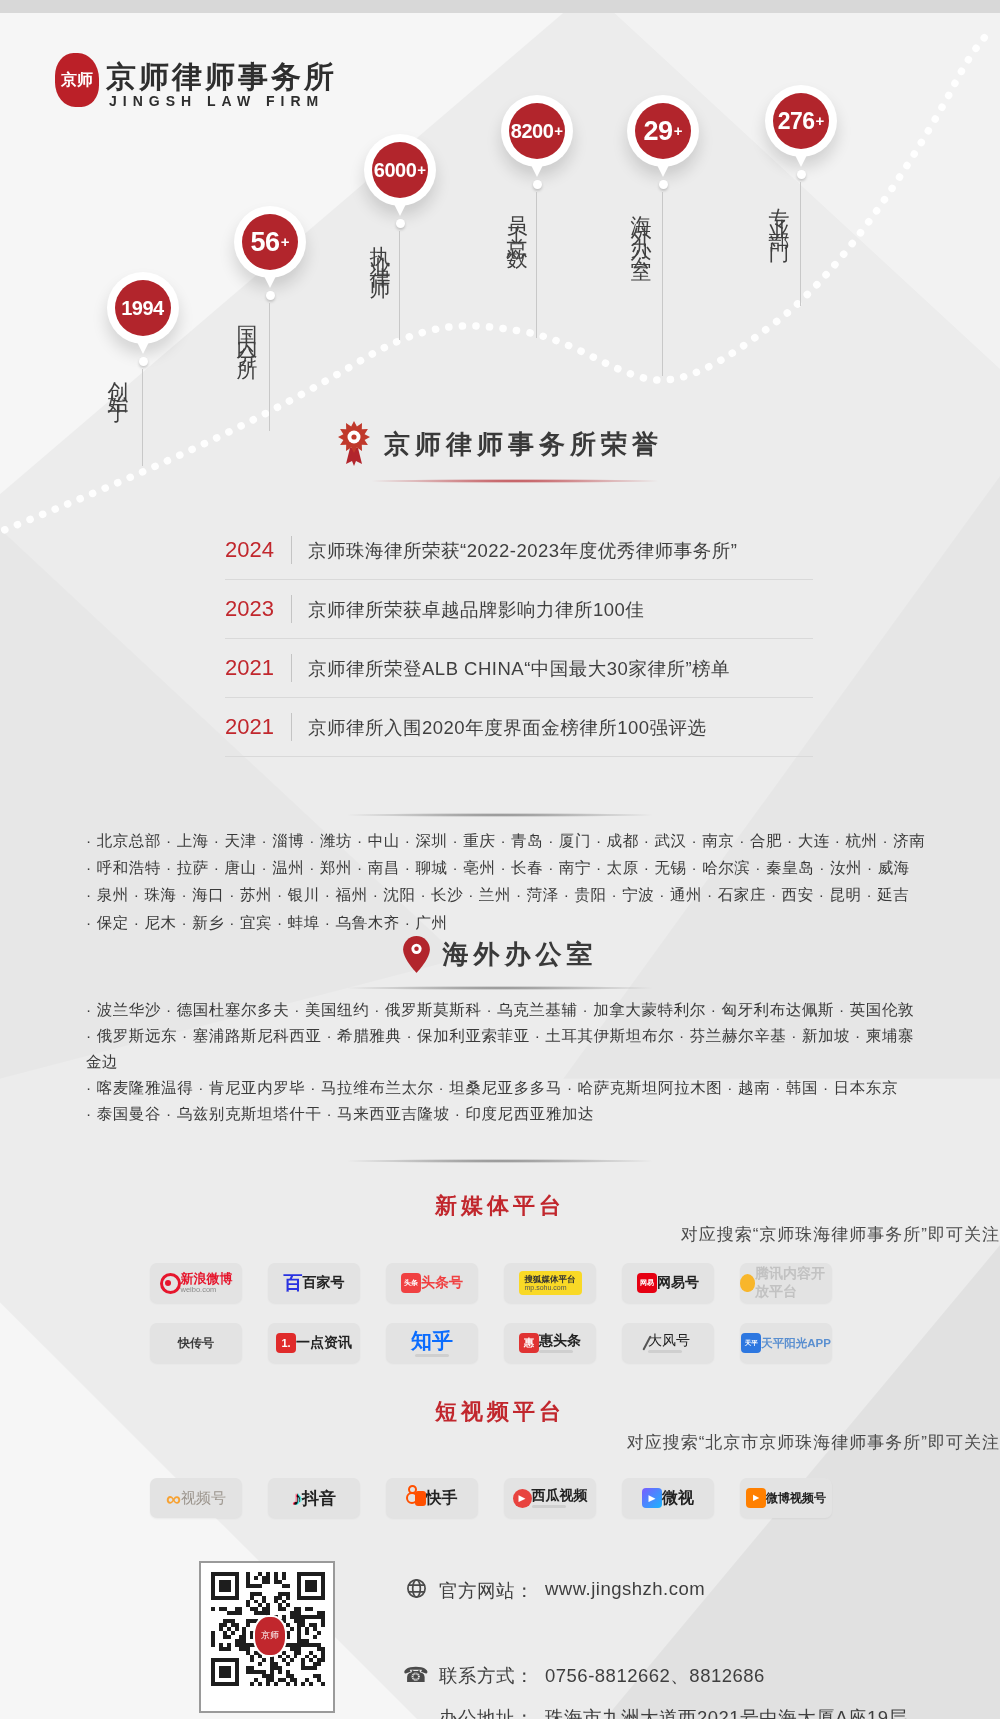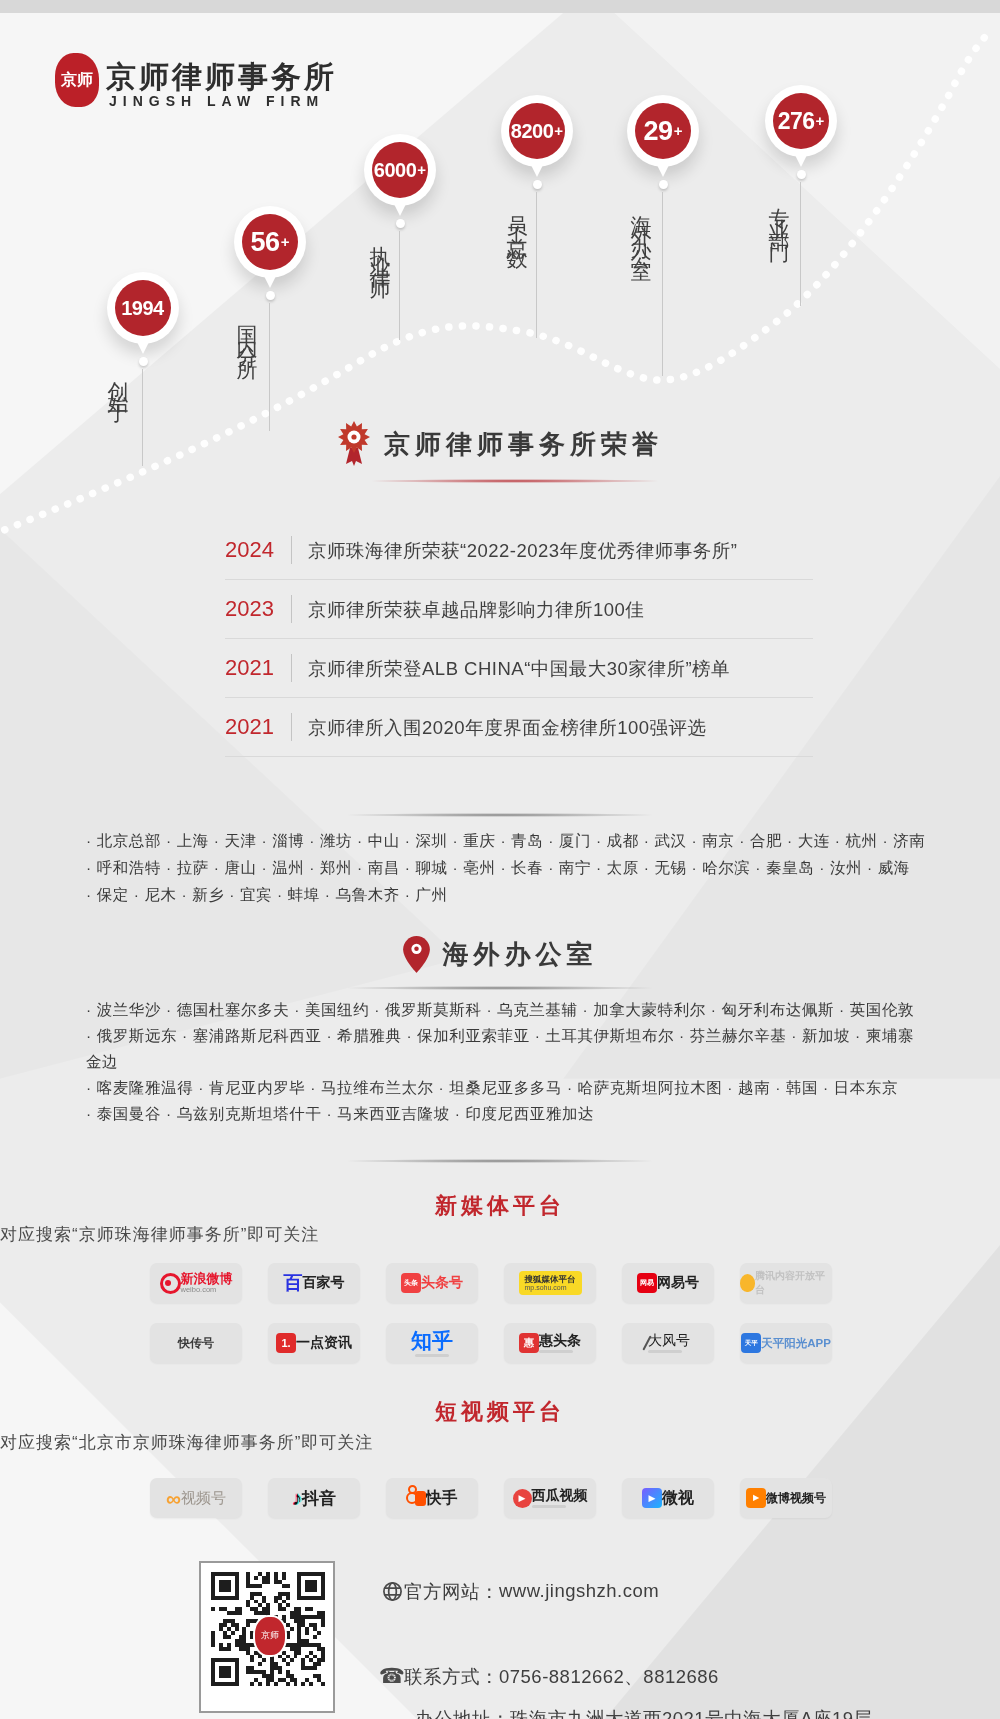--- a/index.html
+++ b/index.html
@@ -50,29 +50,29 @@
   .honor-sep{width:1px;height:28px;background:#c4c4c4;margin:0 16px 0 10px;}
   .honor-text{font-size:18.5px;color:#3f3f3f;letter-spacing:.5px;}
   .h-div{position:absolute;left:225px;width:588px;height:1px;background:#d9d9d9;}
   
   .city-list{position:absolute;left:86px;width:842px;font-size:15.5px;color:#3a3a3a;letter-spacing:.6px;}
   .city-list div{line-height:27.2px;}
   .ov-list div{line-height:26px;}
   
   .sub-title{position:absolute;left:0;width:1000px;text-align:center;color:#c1272d;font-size:22px;
            font-weight:700;letter-spacing:4px;font-family:"DejaVu Serif",serif;}
-  .hint{position:absolute;left:0;width:1000px;text-align:left;font-size:17px;color:#4a4a4a;letter-spacing:1px;}
+  .hint{position:absolute;left:0;width:1000px;text-align:right;font-size:17px;color:#4a4a4a;letter-spacing:1px;}
   
   .badge{position:absolute;width:92px;height:40px;background:#e3e3e3;border-radius:7px;display:flex;
          align-items:center;justify-content:center;box-shadow:0 1px 2px rgba(0,0,0,.05);}
   .b-col{display:flex;flex-direction:column;align-items:flex-start;line-height:1.1;}
   .b-name{font-size:14px;font-weight:700;color:#222;}
   .b-sub{font-size:7.5px;color:#8a8a8a;}
   .micro{width:34px;height:3px;background:#cfcfcf;border-radius:2px;margin-top:2px;}
-  .red-t{color:#e6162d;} .blue-t{color:#0b6cfe;} .gray-t{color:#c2c2c2;font-weight:600;font-size:10px;}
+  .red-t{color:#e6162d;} .blue-t{color:#0b6cfe;} .gray-t{color:#c2c2c2;font-weight:600;font-size:14px;}
   .ic-weibo{width:15px;height:15px;border:3px solid #e6162d;border-radius:50%;position:relative;flex:none;}
   .ic-weibo::after{content:"";position:absolute;left:2px;top:4px;width:6px;height:6px;background:#e6162d;border-radius:50%;}
   .ic-char{font-weight:700;flex:none;}
   .ic-sq{width:20px;height:20px;border-radius:4px;color:#fff;display:flex;align-items:center;justify-content:center;
          flex:none;font-weight:700;}
   .ic-penguin{width:15px;height:18px;background:#f8b62b;border-radius:50% 50% 46% 46%;flex:none;}
   .ic-brush{width:2px;height:16px;background:#555;transform:rotate(28deg);border-radius:1px;flex:none;}
   .ic-inf{font-size:21px;font-weight:700;color:#f7a233;flex:none;line-height:1;}
   .ic-note{font-size:20px;color:#111;text-shadow:1.2px 0 0 #2af0ea,-1.2px 0 0 #fe2c55;flex:none;line-height:1;}
   .ic-ks{position:relative;width:11px;height:15px;background:#ff5000;border-radius:3px;flex:none;margin-left:8px;}
@@ -81,21 +81,21 @@
   .play{font-size:9px;color:#fff;line-height:1;}
   .sohu-box{background:#f9d926;border-radius:4px;padding:3px 6px;display:flex;flex-direction:column;line-height:1.2;}
   .sohu-box .b-name{font-size:8.5px;color:#333;} .sohu-box .b-sub{font-size:7px;color:#555;}
   
   .qr-box{position:absolute;left:199px;top:1548px;width:136px;height:152px;background:#fff;
           border:2px solid #9a9a9a;box-sizing:border-box;}
   .qr-box svg{position:absolute;left:10px;top:9px;}
   .qr-seal{position:absolute;left:52px;top:52px;width:30px;height:38px;background:#c1272d;border:2px solid #fff;
           border-radius:45%;color:#fff;display:flex;flex-direction:column;align-items:center;justify-content:center;
           font-size:9px;line-height:1.1;font-family:"DejaVu Serif",serif;}
-  .c-line{position:absolute;left:380px;height:26px;display:flex;align-items:center;
+  .c-line{position:absolute;left:404px;height:26px;display:flex;gap:11px;
           font-size:18.5px;color:#3e3e3e;letter-spacing:.5px;}
   .c-ico{width:24px;display:flex;justify-content:center;color:#4a4a4a;font-size:21px;flex:none;}
   .c-label{font-weight:500;}
   .no-ico{padding-left:35px;}
 </style>
 </head>
 <body>
 
 <div class="page">
 
@@ -221,20 +221,21 @@
     <span class="honor-year">2021</span>
     <span class="honor-sep"></span>
     <span class="honor-text">京师律所入围2020年度界面金榜律所100强评选</span>
   </div>
   <div class="h-div" style="top:743px"></div>
 
   <div class="gray-line" style="left:345px;top:800px;width:310px"></div>
   <div class="city-list" style="top:814px">
     <div>· 北京总部 · 上海 · 天津 · 淄博 · 潍坊 · 中山 · 深圳 · 重庆 · 青岛 · 厦门 · 成都 · 武汉 · 南京 · 合肥 · 大连 · 杭州 · 济南</div>
     <div>· 呼和浩特 · 拉萨 · 唐山 · 温州 · 郑州 · 南昌 · 聊城 · 亳州 · 长春 · 南宁 · 太原 · 无锡 · 哈尔滨 · 秦皇岛 · 汝州 · 威海</div>
+    <div>· 泉州 · 珠海 · 海口 · 苏州 · 银川 · 福州 · 沈阳 · 长沙 · 兰州 · 菏泽 · 贵阳 · 宁波 · 通州 · 石家庄 · 西安 · 昆明 · 延吉</div>
     <div>· 保定 · 尼木 · 新乡 · 宜宾 · 蚌埠 · 乌鲁木齐 · 广州</div>
   </div>
 
   <div class="sec-head" style="top:920px">
     <svg width="27" height="37" viewBox="0 0 26 36">
       <path fill="#b2252c" d="M13 0 C5.8 0 0 5.8 0 13 c0 9.8 13 23 13 23 s13 -13.2 13 -23 C26 5.8 20.2 0 13 0 z"></path>
       <circle cx="13" cy="12.5" r="5" fill="#fff"></circle>
         <circle cx="13" cy="12.5" r="2.2" fill="#b2252c"></circle>
     </svg>
     <span class="sec-title">海外办公室</span>

